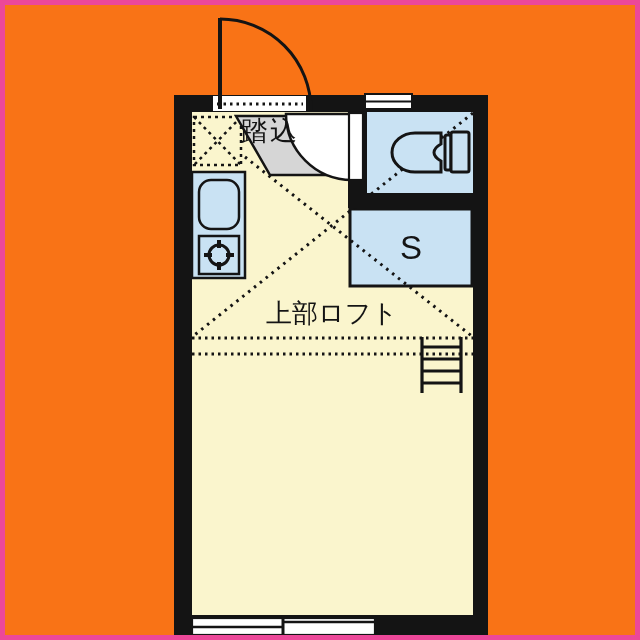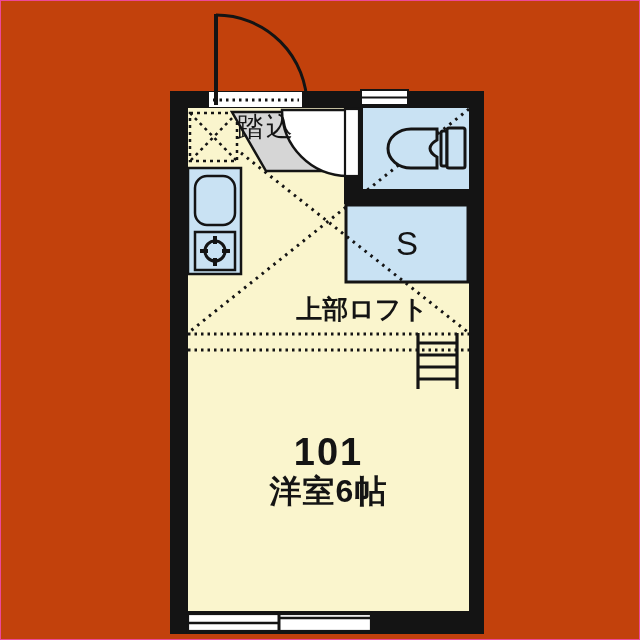--- a/index.html
+++ b/index.html
@@ -1,25 +1,25 @@
 <!DOCTYPE html>
 <html><head>
 <meta charset="utf-8">
 <style>
   html,body{margin:0;padding:0;background:#ffffff;}
   #stage{
-    position:relative;width:640px;height:640px;background:#c2410c;
-    box-sizing:border-box;border:1px solid #ec4899;overflow:hidden;
+    position:relative;width:640px;height:640px;background:#f97316;
+    box-sizing:border-box;border:5px solid #ec4899;overflow:hidden;
     font-family:"Liberation Sans", sans-serif;color:#141414;
   }
   #plan-svg{position:absolute;left:0;top:0;}
   .lbl{position:absolute;color:#141414;line-height:1;white-space:nowrap;}
   .lbl-entrance{left:236px;top:113px;font-size:27px;letter-spacing:2px;font-weight:500;}
   .lbl-storage{left:345px;top:204px;width:122px;height:77px;display:flex;align-items:center;justify-content:center;font-size:33px;}
-  .lbl-loft{left:227px;top:295px;width:200px;text-align:right;font-size:26px;font-weight:700;}
+  .lbl-loft{left:227px;top:295px;width:200px;text-align:center;font-size:26px;font-weight:400;}
   .lbl-ladder{left:296px;top:352px;font-size:21px;font-weight:500;}
   .lbl-room{left:187px;top:432px;width:281px;text-align:center;}
   .lbl-room .num{font-size:38px;font-weight:600;letter-spacing:2px;}
   .lbl-room .typ{font-size:32px;font-weight:600;margin-top:4px;letter-spacing:1px;}
 </style>
 </head>
 <body>
 
 <div id="stage">
 
@@ -113,17 +113,13 @@
     </g>
   </svg>
 
   <div class="lbl lbl-entrance">踏込</div>
 
   <div class="lbl lbl-storage">S</div>
 
   <div class="lbl lbl-loft">上部ロフト</div>
 
 
-  <div class="lbl lbl-room">
-    <div class="num">101</div>
-    <div class="typ">洋室6帖</div>
-  </div>
 </div>
 
 </body></html>

